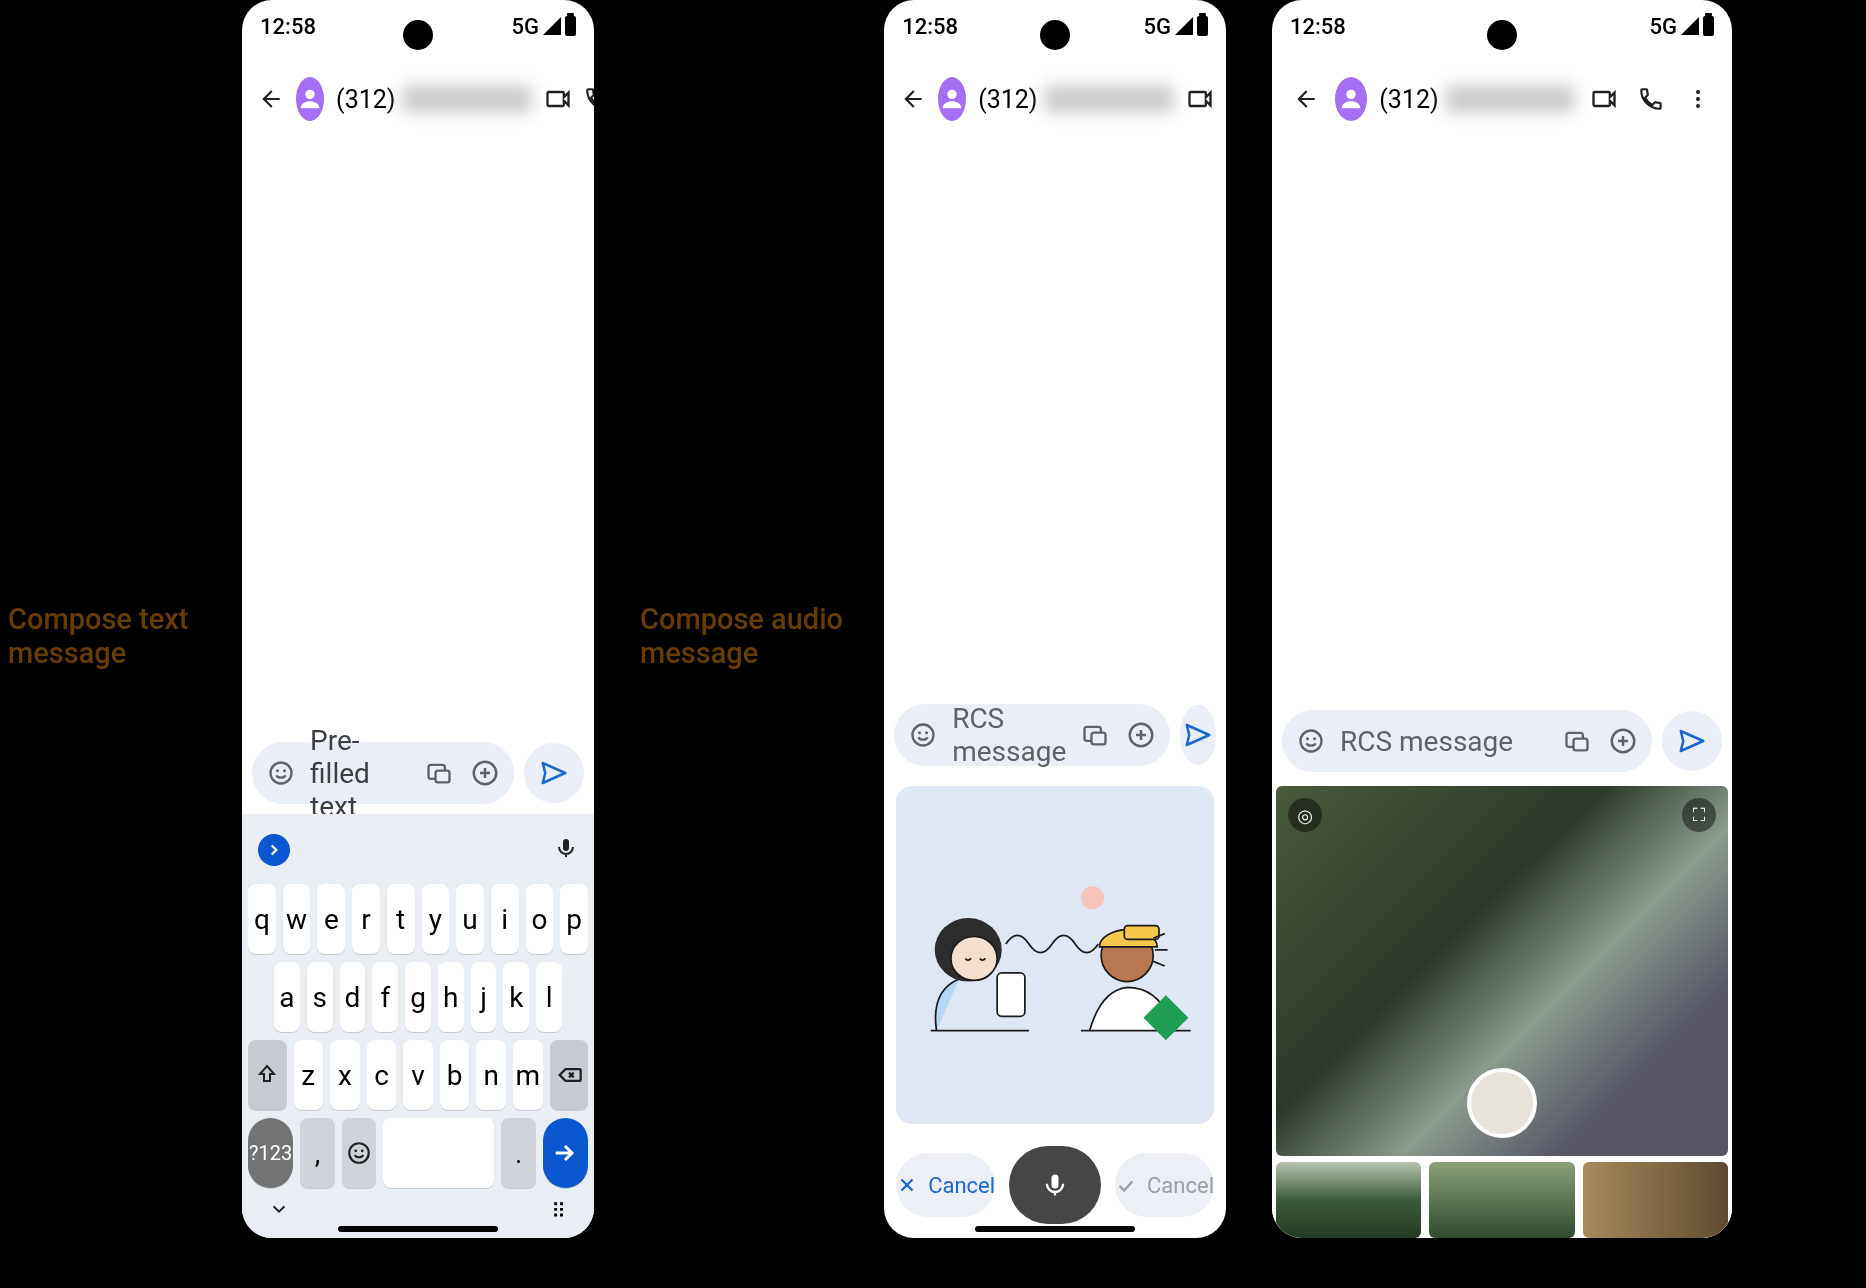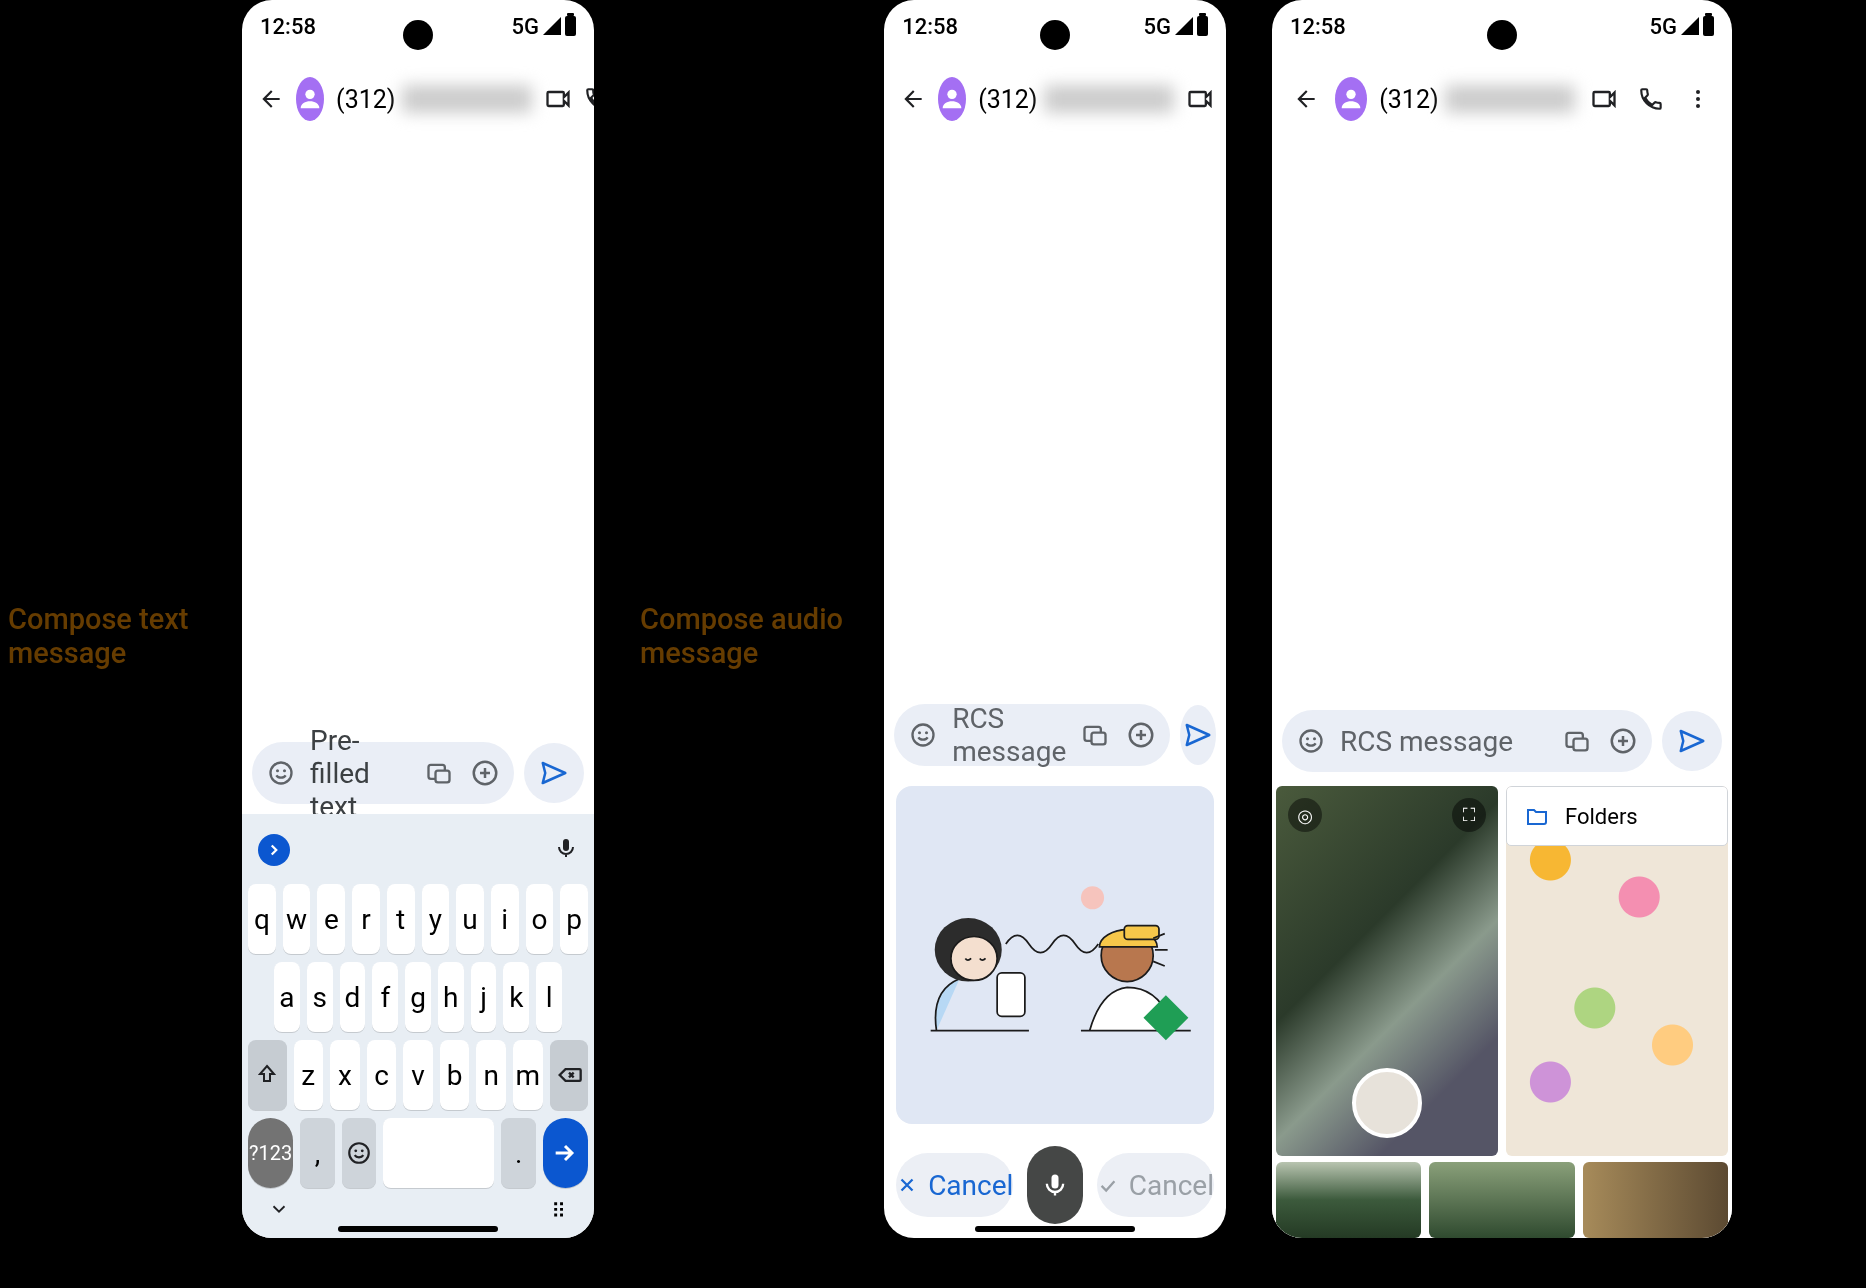--- a/index.html
+++ b/index.html
@@ -228,21 +228,21 @@
     gap:14px;
     margin-top:22px;
     align-items:center;
   }
   .pill-btn {
     flex:1;
     height:64px;
     border-radius:32px;
     display:flex;align-items:center;justify-content:center;
     gap:10px;
-    font-size:28px;
+    font-size:22px;
     cursor:pointer;
   }
   .pill-cancel { background:#eceff5; color:#1967d2; }
   .pill-record { background:#454746; color:#fff; flex:1.05; height:78px; border-radius:39px;}
   .pill-attach { background:#eceff5; color:#9aa0a6; }
 
   
   .gallery-panel {
     padding: 4px 0 0;
     display:flex; flex-direction:column; gap:6px;
@@ -710,28 +710,20 @@
           </div>
     </div>
 
     <div class="gallery-panel">
       <div class="gal-row">
         <div class="gal-tile h1 viewfinder">
           <div class="vf-btn left">◎</div>
           <div class="vf-btn right">⛶</div>
           <div class="shutter"></div>
         </div>
-        <div class="gal-tile h1 food" style="position:relative">
-          <div class="folders-card">
-            <svg width="24" height="24" viewBox="0 0 24 24">
-                  <path d="M3 6h6l2 2h10v10a2 2 0 01-2 2H3z" fill="none" stroke="#1967d2" stroke-width="2"></path>
-                </svg>
-            <span>Folders</span>
-          </div>
-        </div>
       </div>
       <div class="gal-row">
         <div class="gal-tile h2 forest1"></div>
         <div class="gal-tile h2 forest2"></div>
         <div class="gal-tile h2 board"></div>
       </div>
     </div>
   </div>
 </div>
 

